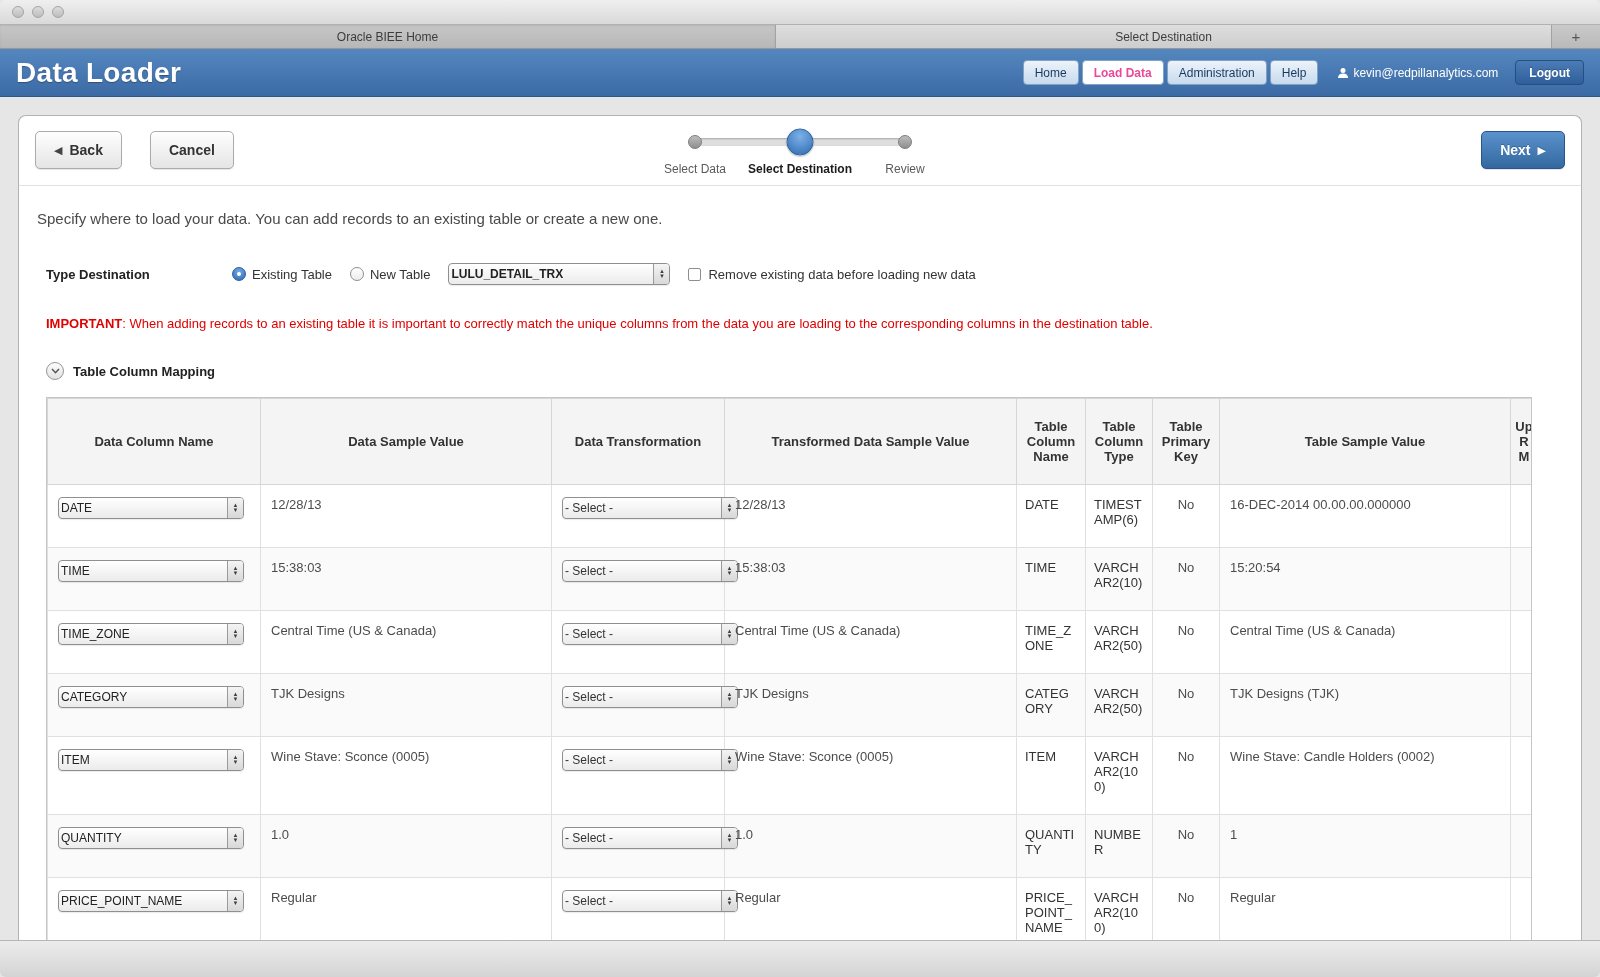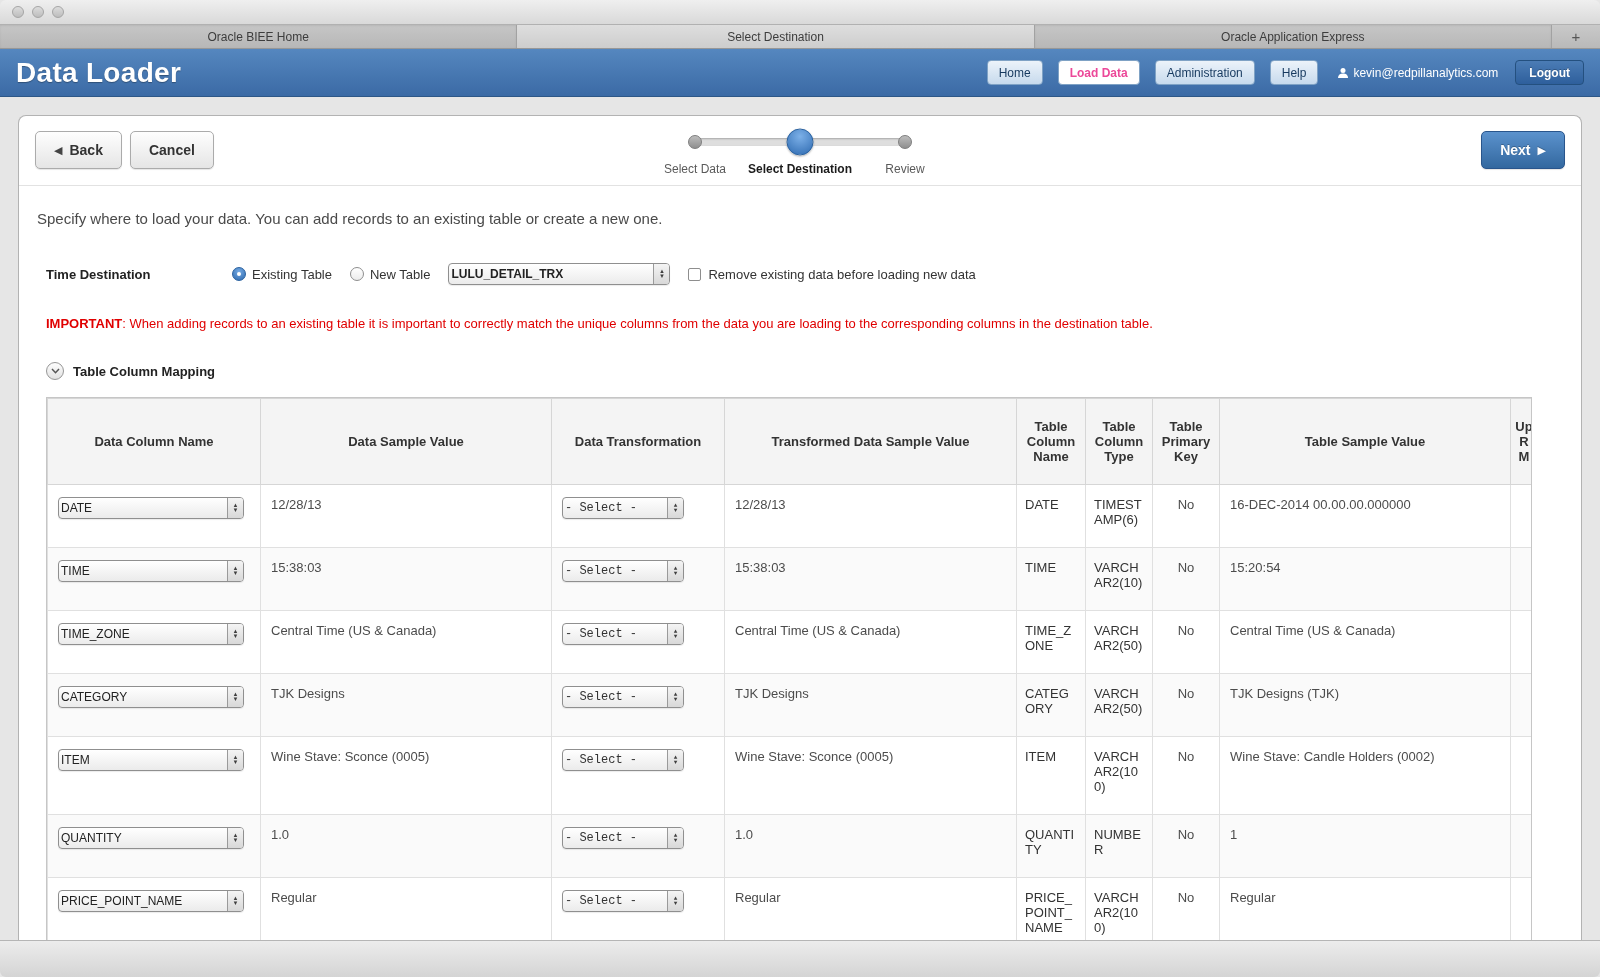--- a/index.html
+++ b/index.html
@@ -30,42 +30,42 @@
 
   
   .appheader { height:48px; background:linear-gradient(#5587bf,#3b6aa5);
     border-bottom:1px solid #2d5787; display:flex; align-items:center;
     padding:0 16px; }
   .apptitle { color:#fff; font-size:28px; font-weight:bold;
     text-shadow:0 1px 1px rgba(0,0,0,.3); letter-spacing:.3px; }
   .hdr-right { margin-left:auto; display:flex; align-items:center; gap:3px; }
   .navbtn { height:25px; padding:0 11px; display:flex; align-items:center;
     font-size:12px; color:#16395f; background:linear-gradient(#ecf3fa,#c7daed);
-    border:1px solid #7fa2c5; border-radius:4px; cursor:default;margin-left:12px; }
+    border:1px solid #7fa2c5; border-radius:4px; cursor:default; }
   .navbtn.active { background:#fff; font-weight:bold; color:#ec4899; }
   .userbox { color:#fff; font-size:12px; display:flex; align-items:center;
     gap:4px; margin:0 14px 0 16px; }
   .logoutbtn { height:25px; padding:0 13px; display:flex; align-items:center;
     font-size:12px; font-weight:bold; color:#fff;
     background:linear-gradient(#4b7cb5,#2e5f9c); border:1px solid #24507f;
     border-radius:4px; text-shadow:0 -1px 0 rgba(0,0,0,.25); }
 
   
   .card { position:absolute; left:18px; right:18px; top:115px; bottom:0;
     background:#fff; border:1px solid #b3b3b3; border-bottom:none;
     border-radius:8px 8px 0 0; overflow:hidden; }
 
   .toolbar { position:relative; height:70px; padding:15px 16px;
     border-bottom:1px solid #e2e2e2; display:flex; align-items:flex-start; }
   .btn { height:38px; padding:0 18px; display:inline-flex; align-items:center;
     gap:7px; font-size:14px; font-weight:bold; color:#333;
     background:linear-gradient(#fefefe,#e5e5e5); border:1px solid #ababab;
     border-radius:5px; box-shadow:0 1px 1px rgba(0,0,0,.1); }
   .btn .chev { font-size:11px; color:#444; }
-  .btn + .btn { margin-left:8px; }
+  .btn + .btn { margin-left:28px; }
   .btn-next { margin-left:auto; background:linear-gradient(#5b92cd,#33689f);
     border-color:#29558c; color:#fff; text-shadow:0 -1px 0 rgba(0,0,0,.25); }
   .btn-next .chev { color:#fff; }
 
   .wizard { position:absolute; left:50%; top:12px; transform:translateX(-50%);
     width:210px; }
   .wiz-track { position:relative; height:8px; background:#dedede;
     border-radius:4px; box-shadow:inset 0 1px 2px rgba(0,0,0,.25);
     margin-top:10px; }
   .wiz-dot { position:absolute; top:50%; transform:translate(-50%,-50%);
@@ -125,44 +125,41 @@
     vertical-align:middle; height:86px; padding:4px 8px;
     border:1px solid #d6d6d6; color:#333; }
   td { border:1px solid #e0e0e0; vertical-align:top;
     padding:12px 10px 20px; background:#fff; color:#4c4c4c; }
   tr:nth-child(even) td { background:#fafafa; }
   td.narrow, th.narrow { padding-left:8px; padding-right:8px; }
   td.narrow { word-break:break-all; color:#333; }
   td.center { text-align:center; }
   th.clipcol, td.clipcol { padding:4px; }
   .cell-select { width:186px; }
-  .xform-select { width:122px; color:#333;font-family:Liberation Mono, monospace; }
+  .xform-select { width:176px; color:#333; }
 
   .window-bottom { position:absolute; left:0; right:0; top:940px; height:37px;
     background:linear-gradient(#ececec,#d4d4d4); border-top:1px solid #b5b5b5;
     border-radius:0 0 6px 6px; }
 </style>
 </head>
 <body>
 
 <div class="titlebar">
   <span class="traffic"></span>
   <span class="traffic"></span>
   <span class="traffic"></span>
 </div>
 
 <div class="tabstrip">
   <div class="tab">
     <span>Oracle BIEE Home</span>
   </div>
   <div class="tab active">
     <span>Select Destination</span>
-  </div>
-  <div class="tab">
-    <span>Oracle Application Express</span>
   </div>
   <div class="newtab">
     <span>+</span>
   </div>
 </div>
 
 <div class="appheader">
   <span class="apptitle">Data Loader</span>
   <div class="hdr-right">
     <span class="navbtn">Home</span>
@@ -207,21 +204,21 @@
     <span class="btn btn-next">
       <span>Next</span>
       <span class="chev">▶</span>
     </span>
   </div>
 
   <div class="instruction">Specify where to load your data. You can add records to an existing table or create a new one.</div>
 
 
   <div class="destrow">
-    <span class="dest-label">Time Destination</span>
+    <span class="dest-label">Type Destination</span>
     <span class="radio sel"></span>
     <span class="rlabel">Existing Table</span>
     <span class="radio"></span>
     <span class="rlabel">New Table</span>
     <span class="select dest-select">
       <span class="txt">LULU_DETAIL_TRX</span>
       <span class="stepper">
           <span>▲</span>
           <span>▼</span>
         </span>

